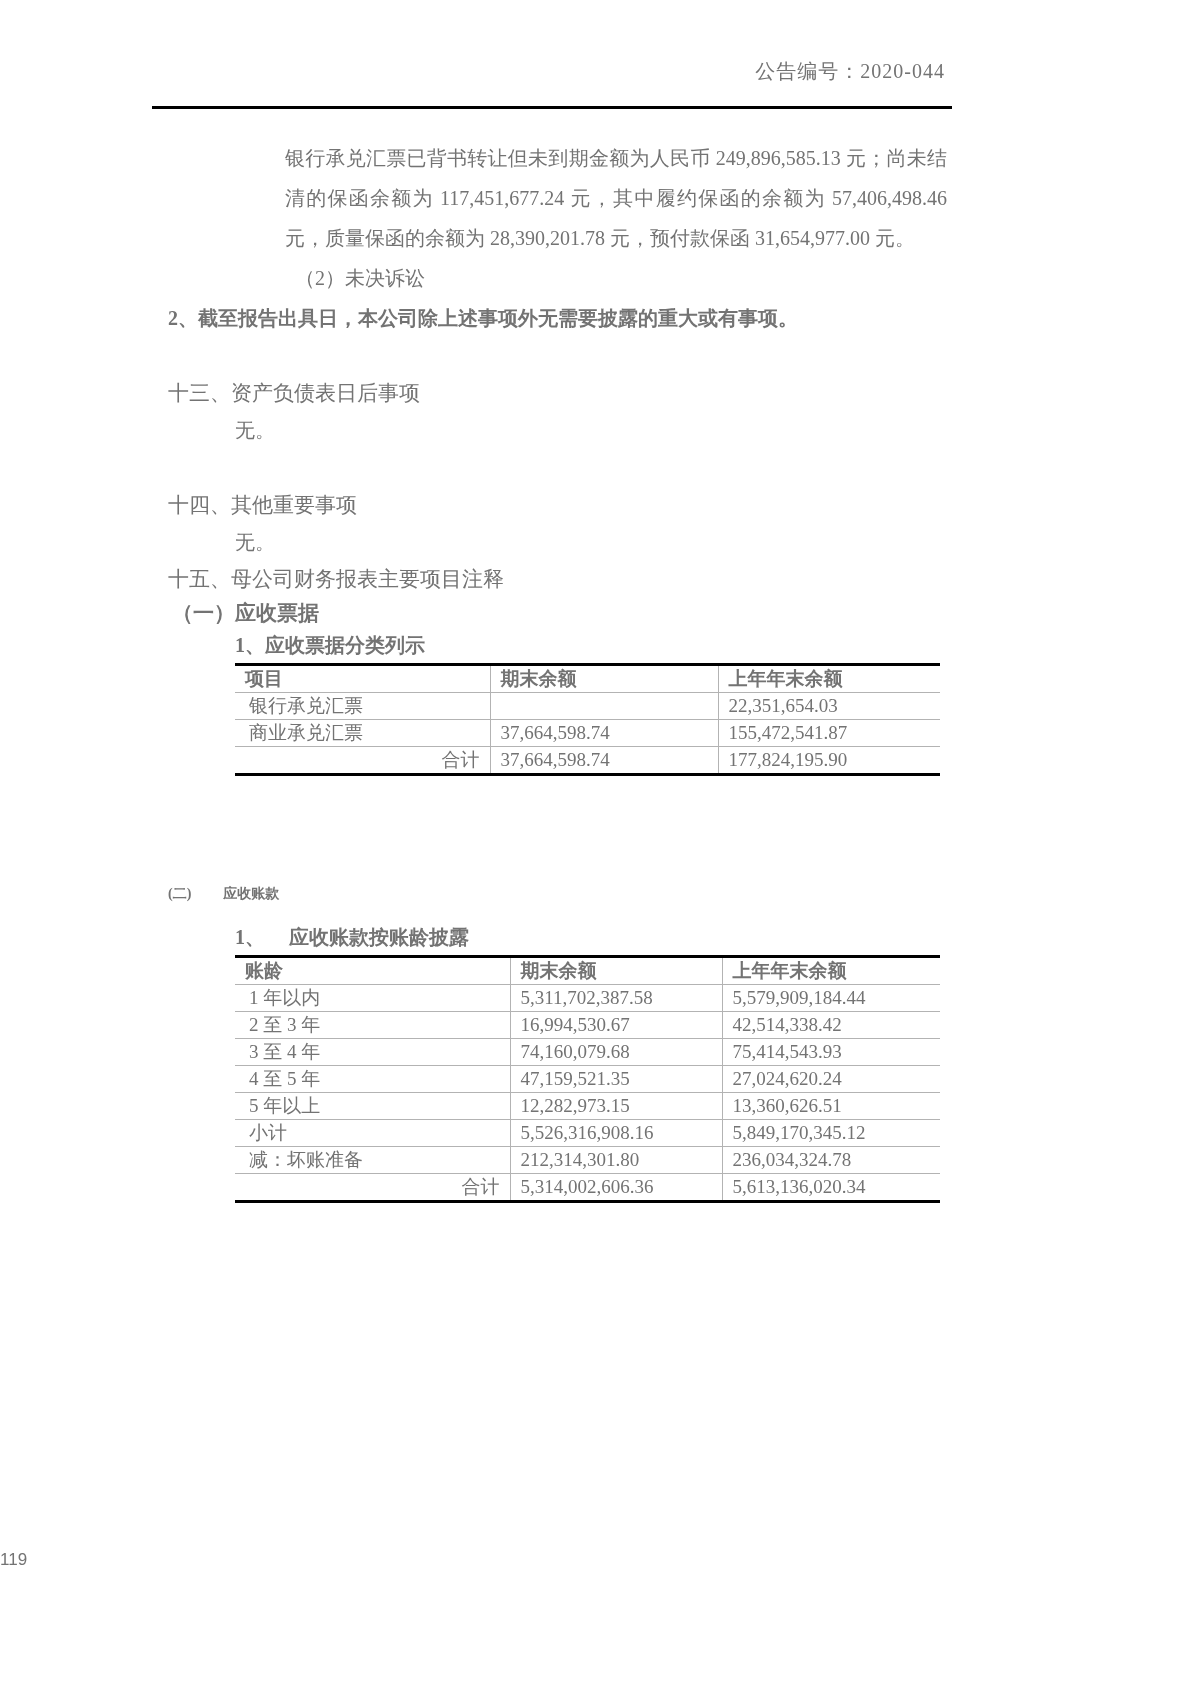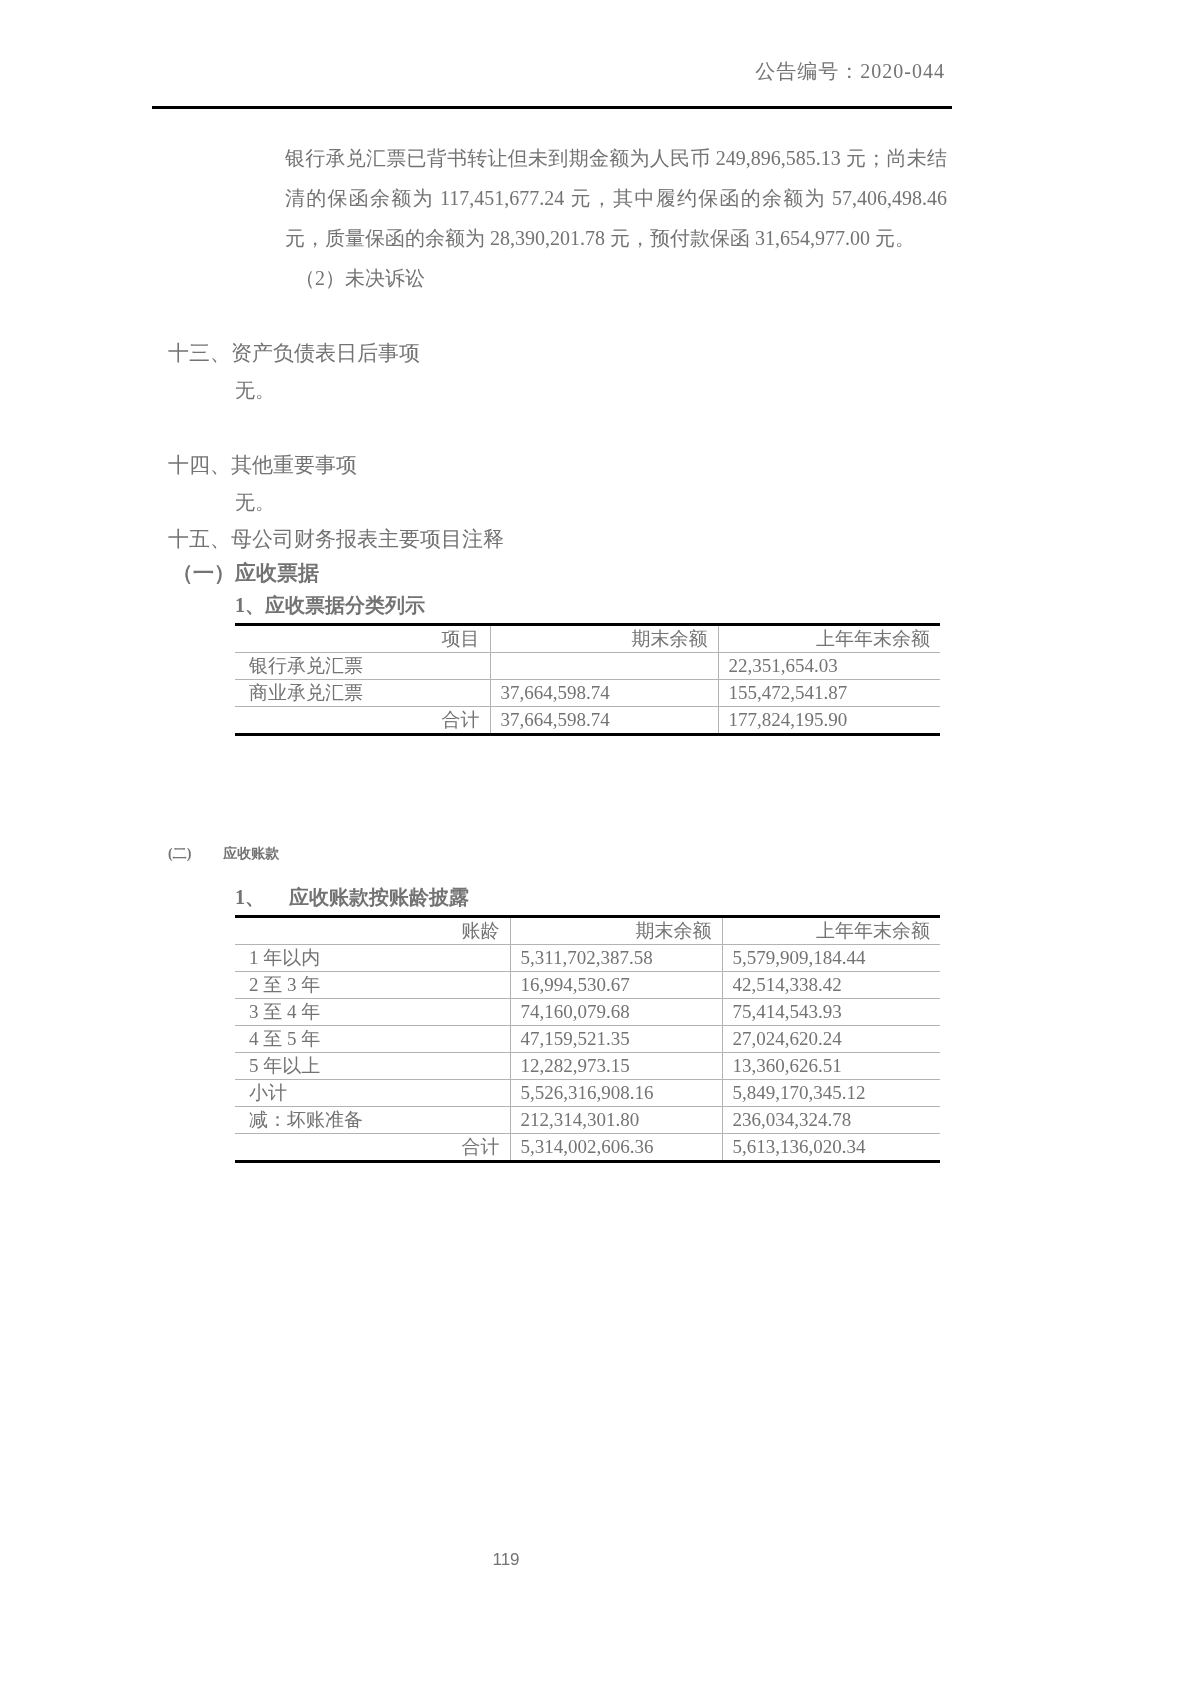--- a/index.html
+++ b/index.html
@@ -40,49 +40,50 @@
     border-top:3px solid #000; border-bottom:3px solid #000;
   }
   table.fin td, table.fin th {
     font-size:19px; font-weight:normal; height:27px; padding:0 10px;
     border-bottom:1px solid #b3b3b3; overflow:hidden; white-space:nowrap;
   }
   table.fin td:nth-child(1), table.fin th:nth-child(1),
   table.fin td:nth-child(2), table.fin th:nth-child(2) {
     border-right:1px solid #b3b3b3;
   }
-  table.fin th { text-align:right; }
+  table.fin th { text-align:left;font-weight:bold; }
   table.fin td.name { text-align:left; padding-left:14px; }
   table.fin td.num { text-align:left; }
   table.fin tbody.total td { border-bottom:none; }
   table.fin tbody.total td.name { text-align:right; }
 
   .spacer-s13 { height:38px; }
   .spacer-s14 { height:38px; }
   .spacer-t1 { height:4px; }
   .spacer-s2 { height:100px; }
   .spacer-t2 { height:12px; }
 
   .page-num {
-    position:absolute; top:1550px; left:0; width:948px; text-align:center;
-    font-size:17px; font-family:"Liberation Sans","DejaVu Sans",sans-serif;margin-left:32px;
+    position:absolute; top:1550px; left:0; width:948px; text-align:left;
+    font-size:17px; font-family:"Liberation Sans","DejaVu Sans",sans-serif;
   }
 </style>
 </head>
 <body>
 
 <div class="page">
 
   <div class="hdr-right">公告编号：2020-044</div>
   <div class="hdr-rule"></div>
 
   <div class="content">
 
     <div class="para">银行承兑汇票已背书转让但未到期金额为人民币 249,896,585.13 元；尚未结清的保函余额为 117,451,677.24 元，其中履约保函的余额为 57,406,498.46 元，质量保函的余额为 28,390,201.78 元，预付款保函 31,654,977.00 元。</div>
     <div class="para-label">（2）未决诉讼</div>
+    <div class="para-bold">2、截至报告出具日，本公司除上述事项外无需要披露的重大或有事项。</div>
 
     <div class="spacer-s13"></div>
     <div class="sec-title">十三、资产负债表日后事项</div>
     <div class="sec-none">无。</div>
 
     <div class="spacer-s14"></div>
     <div class="sec-title">十四、其他重要事项</div>
     <div class="sec-none">无。</div>
 
     <div class="sec-title">十五、母公司财务报表主要项目注释</div>

